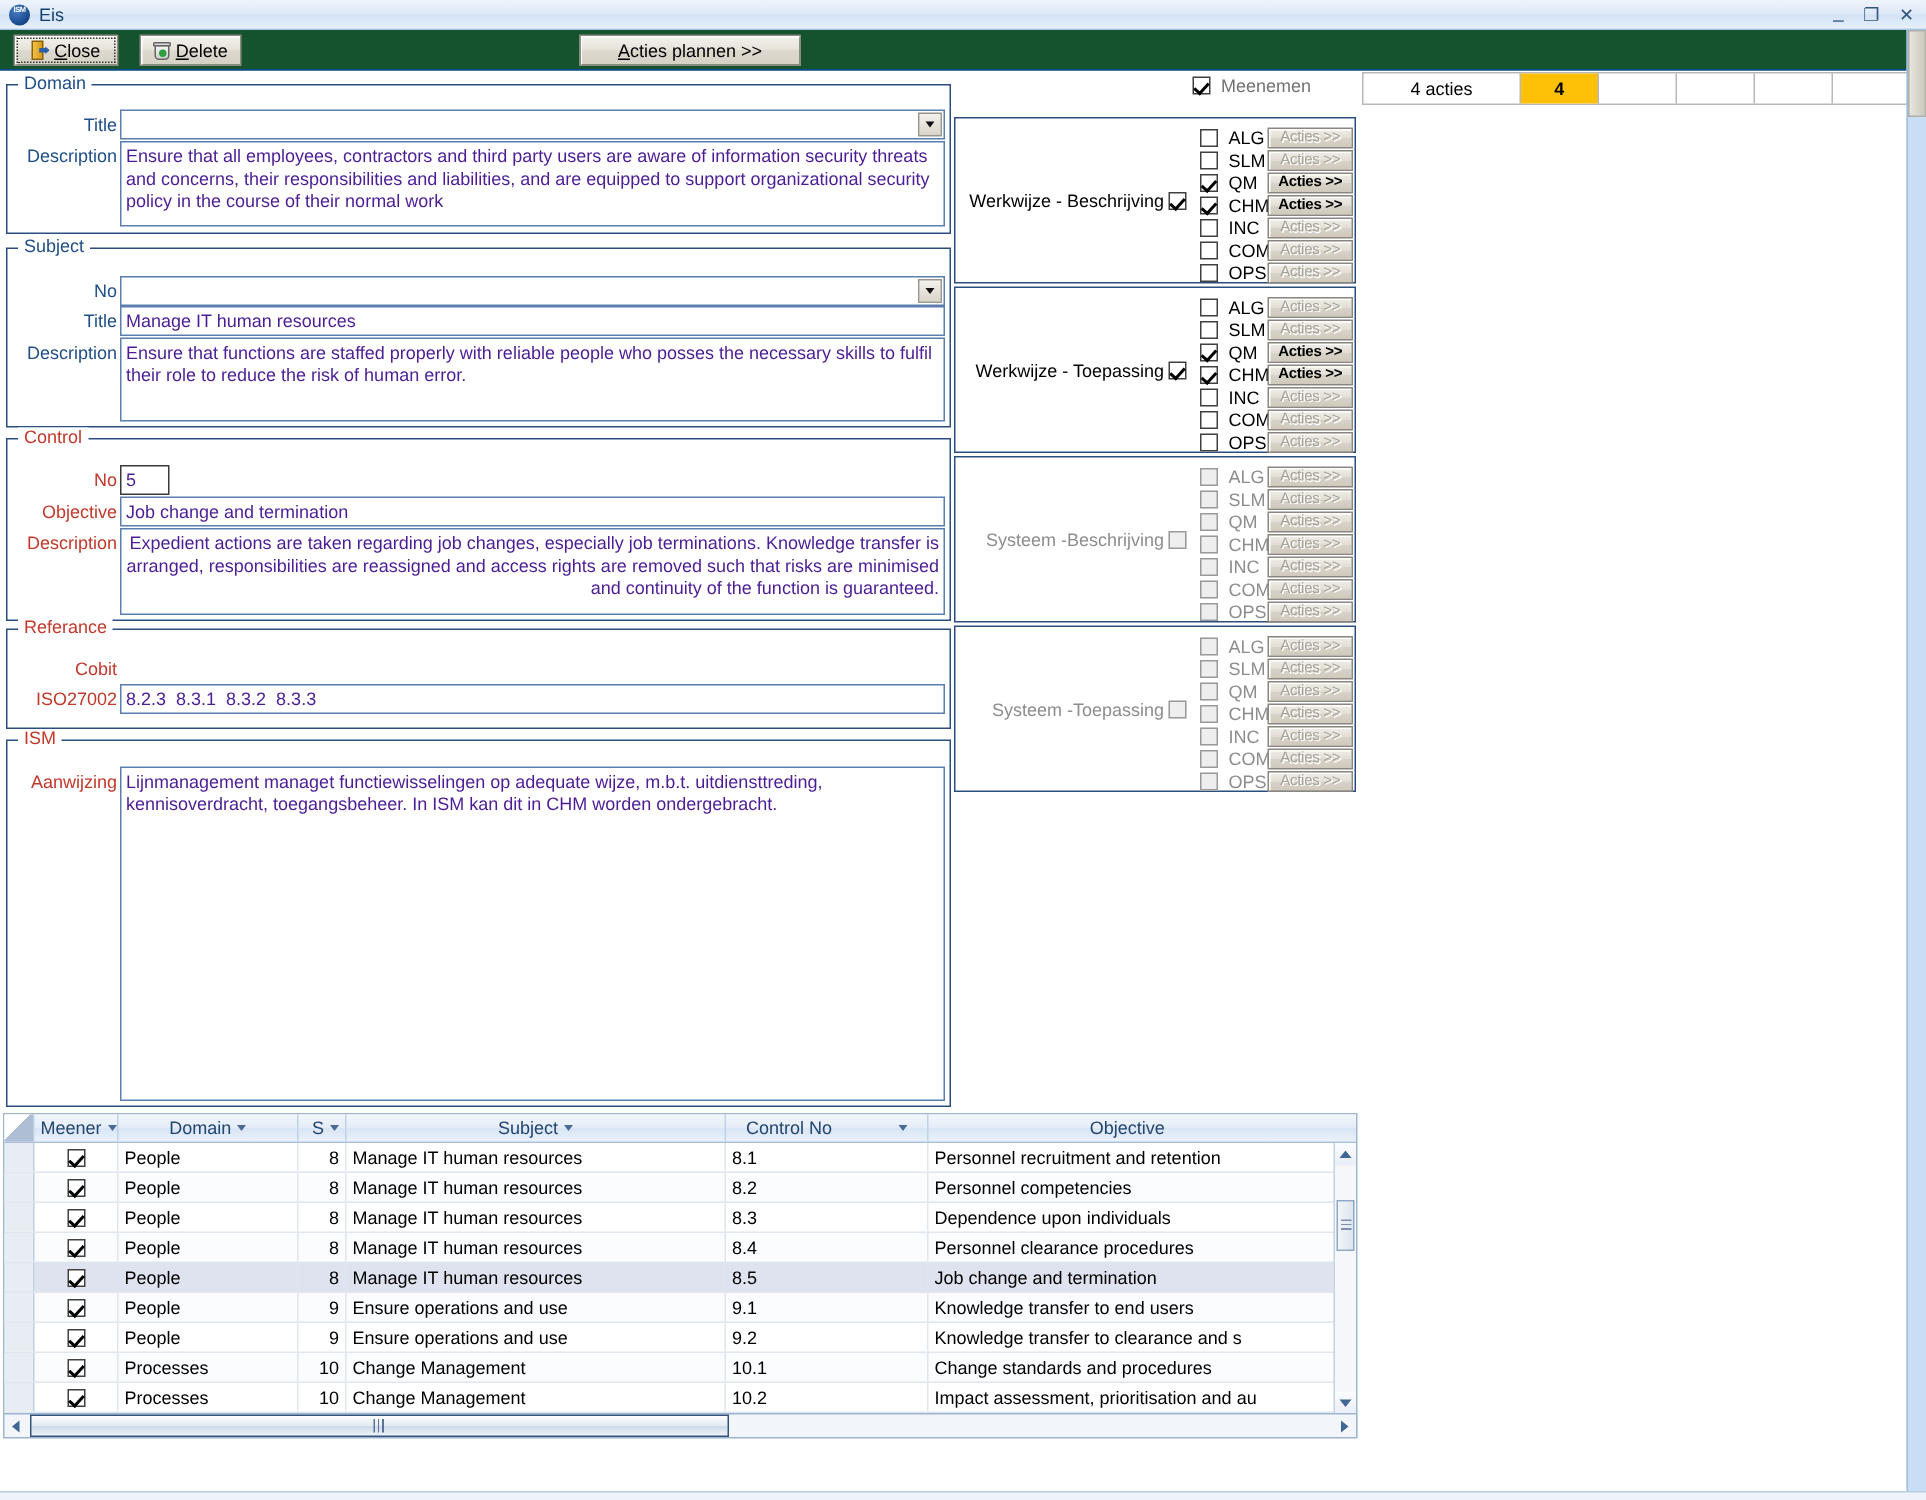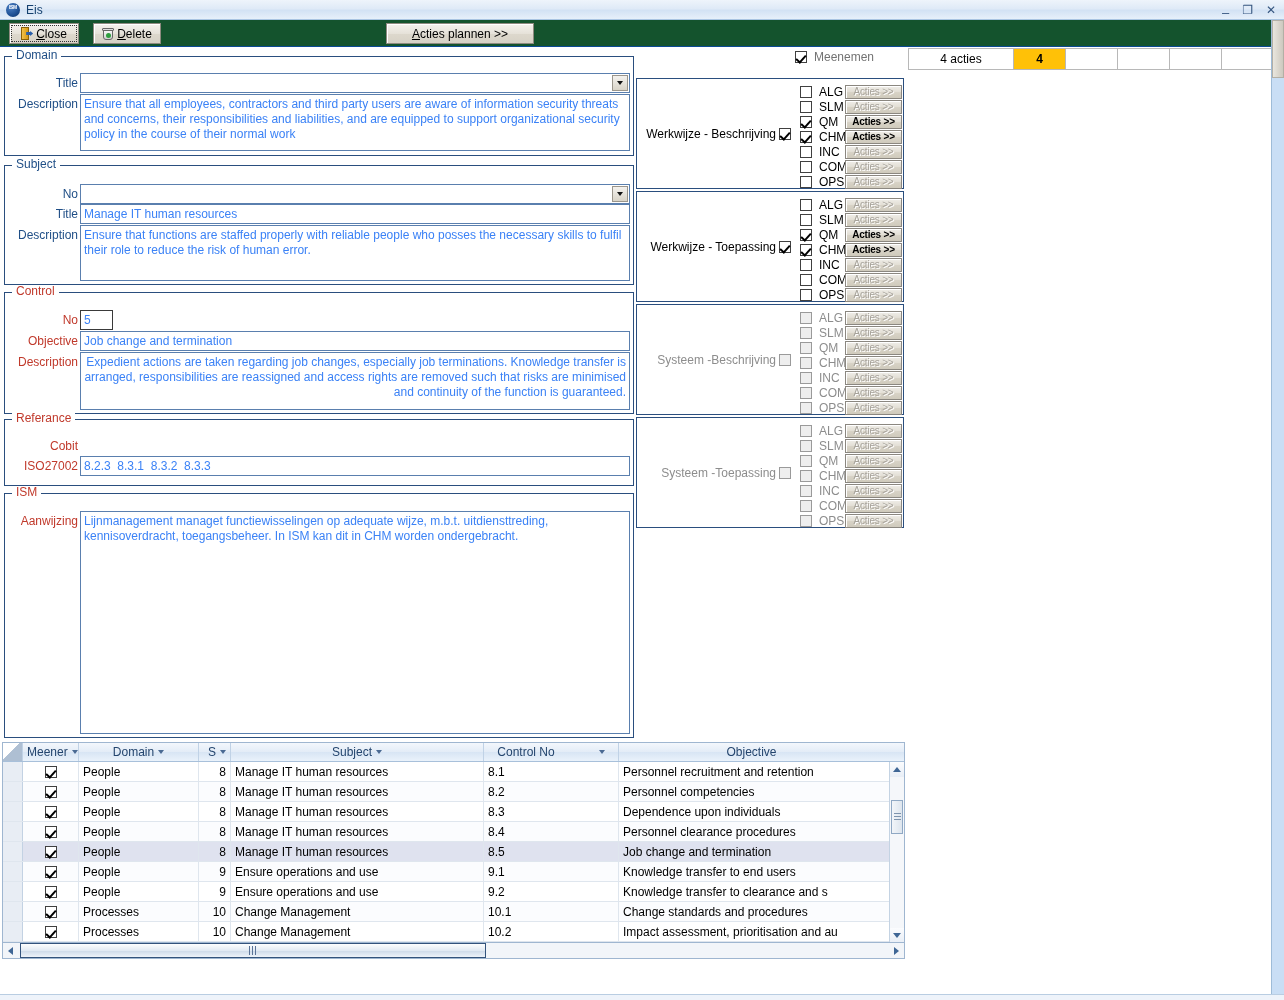--- a/index.html
+++ b/index.html
@@ -96,21 +96,21 @@
 
   .fld-label {
     position:absolute; font-size:12px; text-align:right;
   }
   .lbl-blue { color:#1f4e86; }
   .lbl-red  { color:#c0392b; }
 
   .txtbox {
     position:absolute; background:#fff;
     border:1px solid #5a7fae;
-    font-size:12px; color:#3b82f6;
+    font-size:12px; color:#4c1d95;
     padding:2px 3px; line-height:15px;
     overflow:hidden; white-space:pre-wrap;
     font-family:"Liberation Sans", sans-serif;
   }
   .txtbox.plain { border:1px solid #3a3a3a; }
   .combo { padding-right:20px; }
   .combo .arrowbtn {
     position:absolute; right:1px; top:1px; bottom:1px; width:16px;
     background: linear-gradient(to bottom,#f4f2ee,#d9d4c8);
     border:1px solid #9b968c;

